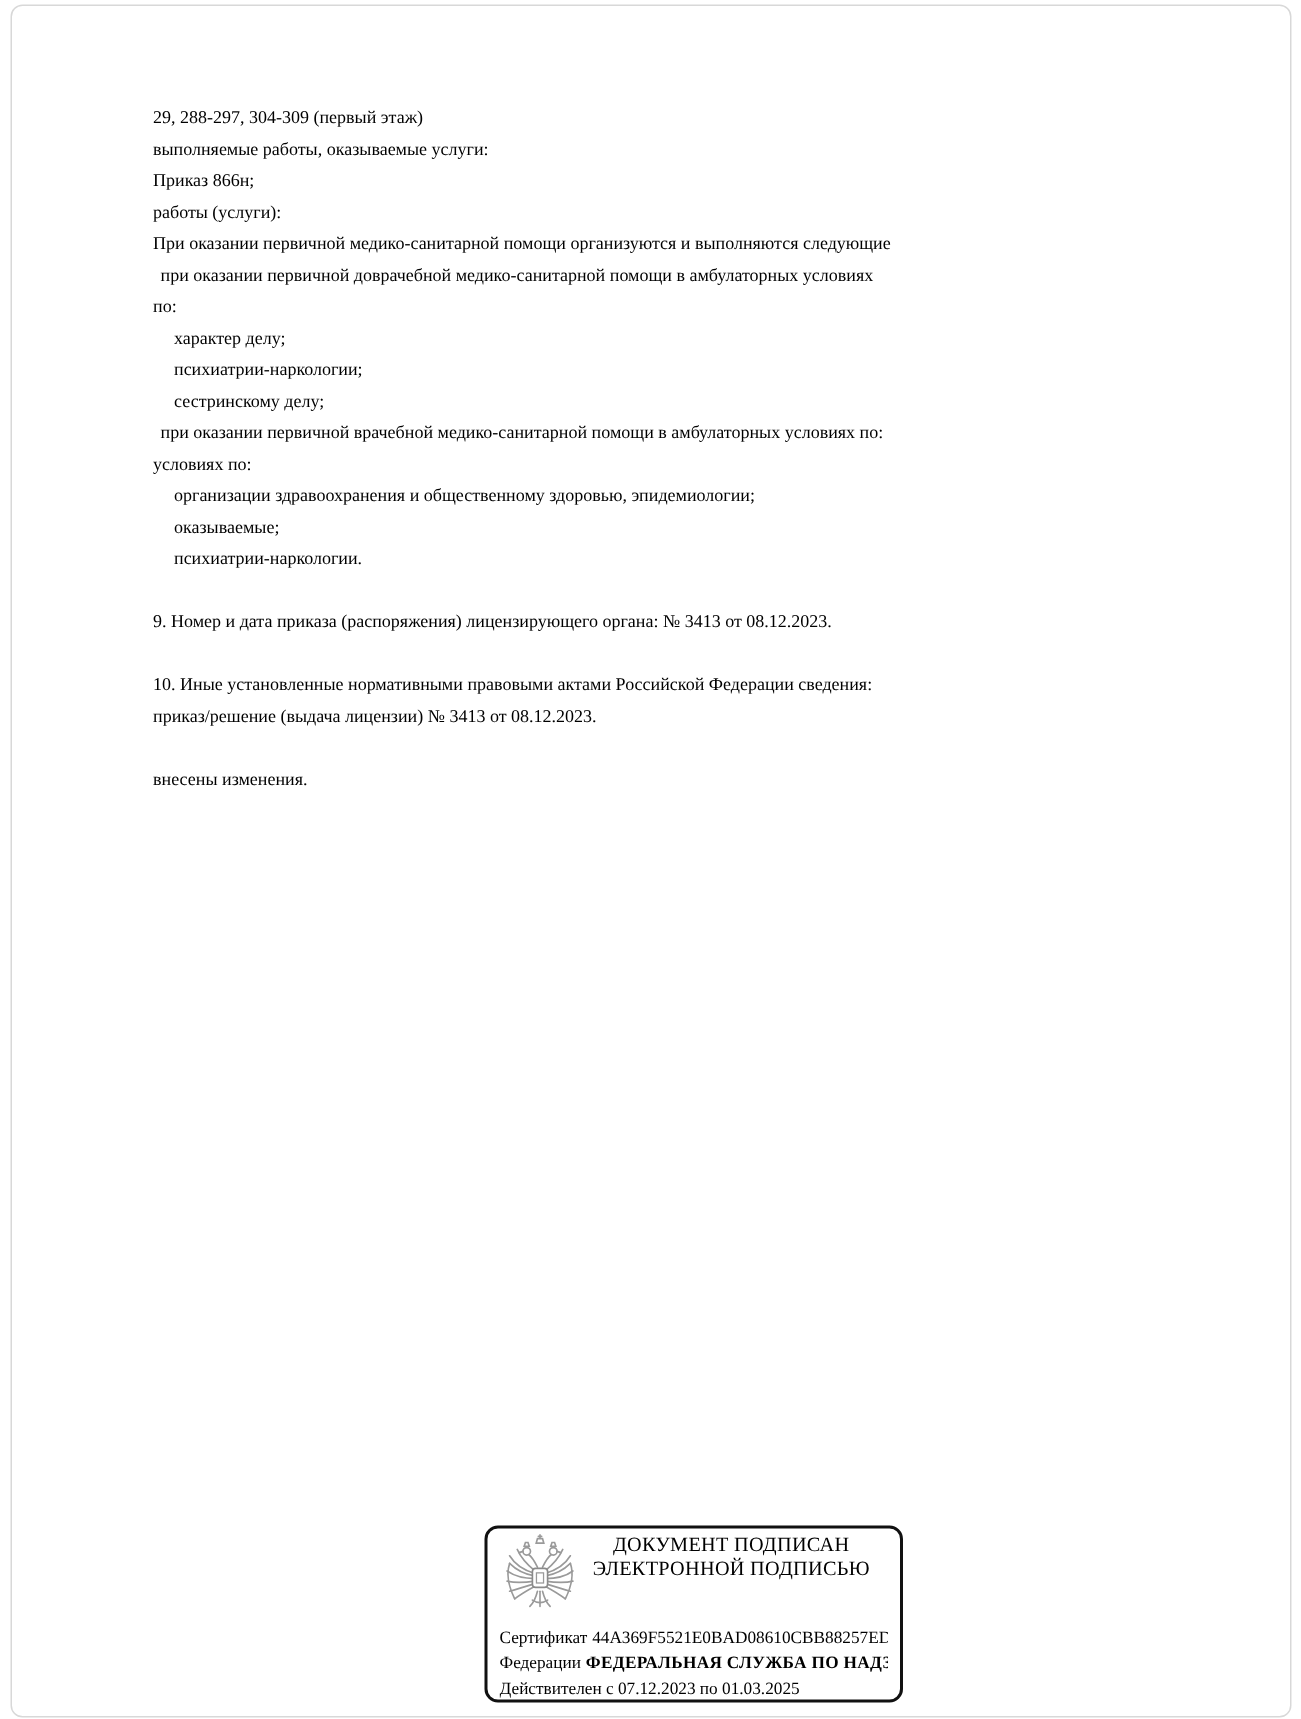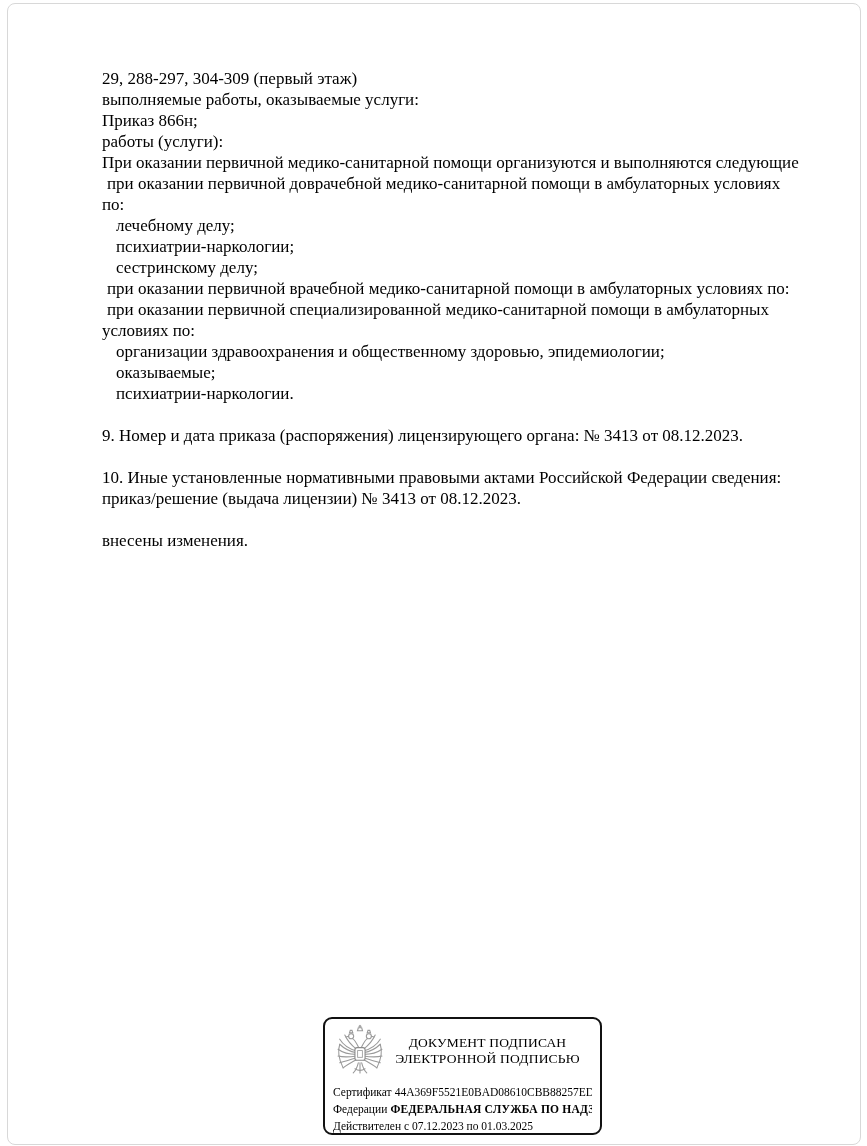--- a/index.html
+++ b/index.html
@@ -17,42 +17,42 @@
     left: 7px; top: 3px;
     width: 852px; height: 1140px;
     border: 1px solid #d8d8d8;
     border-radius: 8px;
     background: #ffffff;
   }
   .doc-text {
     position: absolute;
     left: 102px; top: 68px;
     width: 716px;
-    font-size: 17px;
+    font-size: 12px;
     line-height: 21px;
     white-space: nowrap;
   }
   .doc-line.indent-0 { padding-left: 0; }
   .doc-line.indent-1 { padding-left: 5px; }
   .doc-line.indent-2 { padding-left: 14px; }
 
   .stamp {
     position: absolute;
     left: 323px; top: 1017px;
     width: 279px; height: 118px;
     box-sizing: border-box;
     border: 2.5px solid #111111;
     border-radius: 9px;
     background: #ffffff;
     overflow: hidden;
     padding: 3px 8px 0 8px;
   }
   .stamp-top {
     display: flex;
-    align-items: center;
+    align-items: flex-start;
     height: 58px;
   }
   .stamp-emblem { flex: 0 0 54px; width: 54px; height: 54px; }
   .stamp-titles {
     flex: 1;
     text-align: center;
     font-size: 13.5px;
     line-height: 16px;
     letter-spacing: 0.2px;
     padding-right: 4px;
@@ -76,25 +76,24 @@
 
   <div class="doc-text">
 
   <div class="doc-line indent-0">29, 288-297, 304-309 (первый этаж)</div>
       <div class="doc-line indent-0">выполняемые работы, оказываемые услуги:</div>
       <div class="doc-line indent-0">Приказ 866н;</div>
       <div class="doc-line indent-0">работы (услуги):</div>
       <div class="doc-line indent-0">При оказании первичной медико-санитарной помощи организуются и выполняются следующие</div>
       <div class="doc-line indent-1">при оказании первичной доврачебной медико-санитарной помощи в амбулаторных условиях</div>
       <div class="doc-line indent-0">по:</div>
-      <div class="doc-line indent-2">лечебному делу;</div>
+      <div class="doc-line indent-2">характер делу;</div>
       <div class="doc-line indent-2">психиатрии-наркологии;</div>
       <div class="doc-line indent-2">сестринскому делу;</div>
       <div class="doc-line indent-1">при оказании первичной врачебной медико-санитарной помощи в амбулаторных условиях по:</div>
-      <div class="doc-line indent-1">при оказании первичной специализированной медико-санитарной помощи в амбулаторных</div>
       <div class="doc-line indent-0">условиях по:</div>
       <div class="doc-line indent-2">организации здравоохранения и общественному здоровью, эпидемиологии;</div>
       <div class="doc-line indent-2">оказываемые;</div>
       <div class="doc-line indent-2">психиатрии-наркологии.</div>
       <div class="doc-line indent-0">&nbsp;</div>
       <div class="doc-line indent-0">9. Номер и дата приказа (распоряжения) лицензирующего органа: № 3413 от 08.12.2023.</div>
       <div class="doc-line indent-0">&nbsp;</div>
       <div class="doc-line indent-0">10. Иные установленные нормативными правовыми актами Российской Федерации сведения:</div>
       <div class="doc-line indent-0">приказ/решение (выдача лицензии) № 3413 от 08.12.2023.</div>
       <div class="doc-line indent-0">&nbsp;</div>

